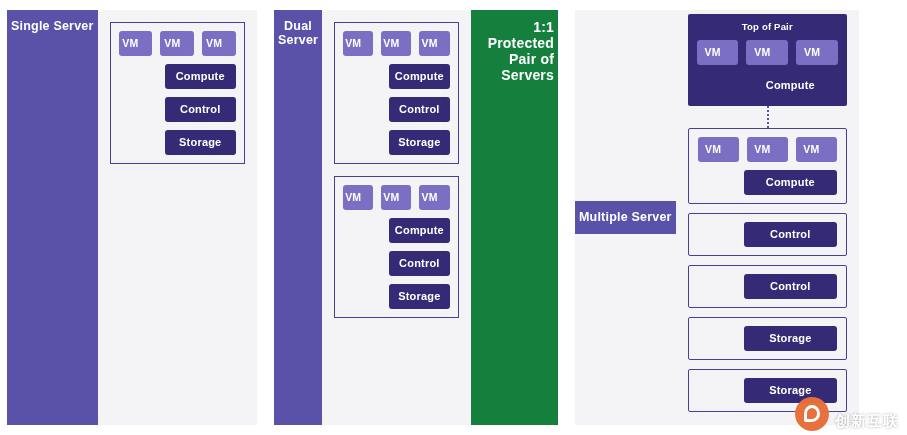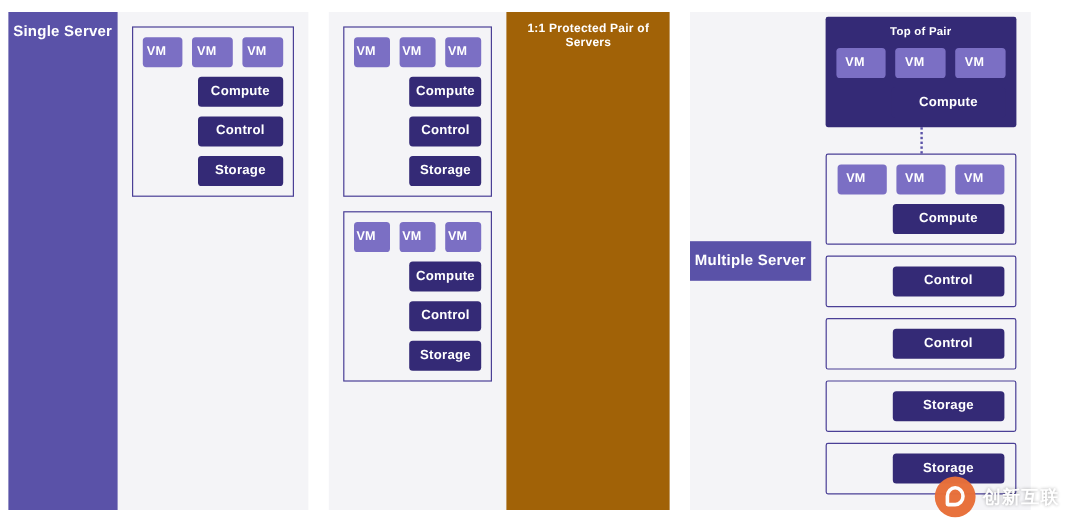--- a/index.html
+++ b/index.html
@@ -42,25 +42,25 @@
     padding: 9px 4px 10px 4px;
     letter-spacing: 0.2px;
   }
   .col-body {
     flex: 1;
     position: relative;
     padding: 12px;
     box-sizing: border-box;
   }
   .col-footer {
-    background: #a16207;
-    color: #ffffff;
-    font-size: 10px;
-    font-weight: bold;
-    text-align: center;
+    background: #15803d;
+    color: #ffffff;
+    font-size: 14px;
+    font-weight: bold;
+    text-align: right;
     padding: 9px 4px;
     letter-spacing: 0.2px;
   }
 
   
   .server-box {
     border: 1.5px solid #4a3f96;
     background: #f4f4f7;
     padding: 8px;
     box-sizing: border-box;
@@ -135,24 +135,24 @@
     box-sizing: border-box;
     margin-bottom: 9px;
     border-radius: 2px;
   }
   .outline-box .vm-row { margin-bottom: 8px; }
   .outline-box .bar { margin-bottom: 0; }
 
   
   .watermark {
     position: absolute;
-    right: 24px;
+    right: 8px;
     bottom: 4px;
     display: flex;
-    align-items: center;
+    align-items: flex-end;
     gap: 6px;
     opacity: 0.98;
   }
   .wm-logo {
     width: 34px;
     height: 34px;
     border-radius: 50%;
     background: #e8703a;
     position: relative;
     flex: 0 0 auto;
@@ -190,20 +190,21 @@
           <div class="vm">VM</div>
         </div>
         <div class="bar">Compute</div>
         <div class="bar">Control</div>
         <div class="bar">Storage</div>
       </div>
     </div>
   </div>
 
   <div class="column col-dual">
+    <div class="col-header">Dual Server</div>
     <div class="col-body">
       <div class="server-box">
         <div class="vm-row">
           <div class="vm">VM</div>
           <div class="vm">VM</div>
           <div class="vm">VM</div>
         </div>
         <div class="bar">Compute</div>
         <div class="bar">Control</div>
         <div class="bar">Storage</div>

